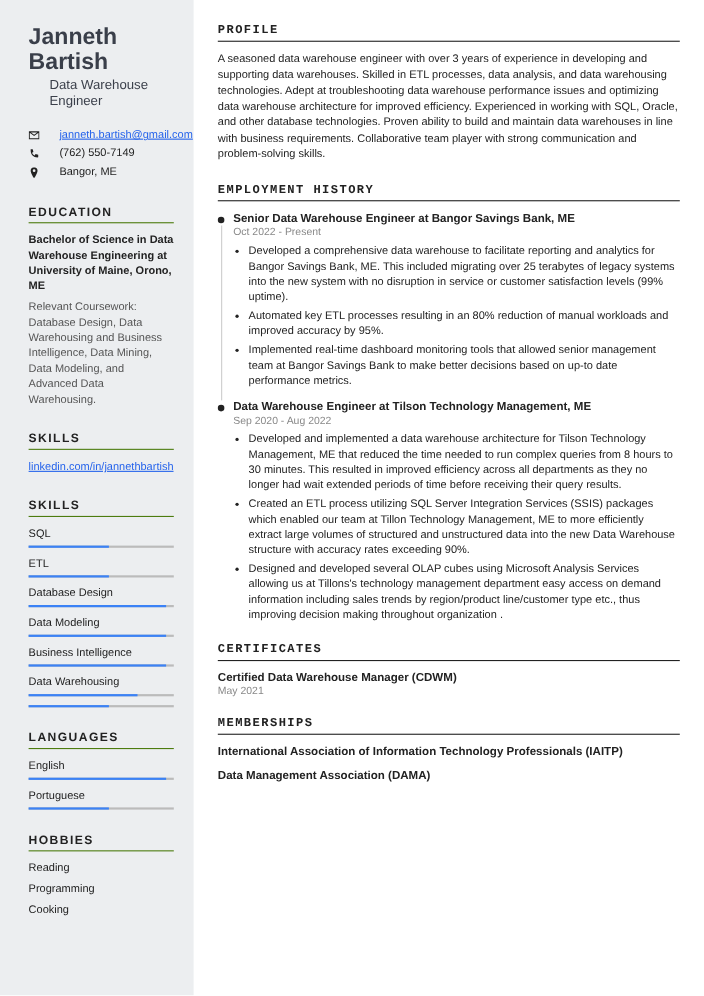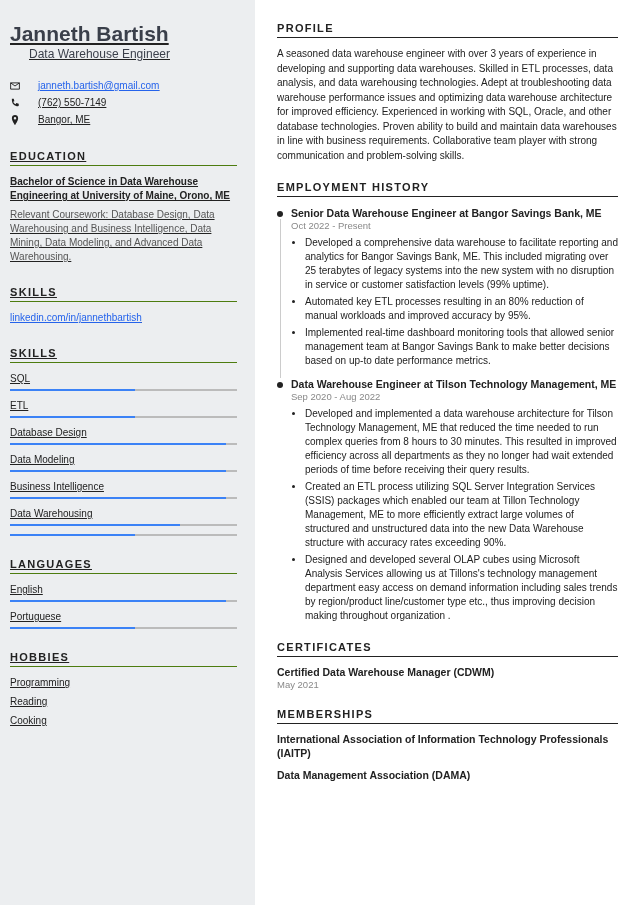--- a/index.html
+++ b/index.html
@@ -1,35 +1,35 @@
 <!DOCTYPE html>
 <html><head>
 <meta charset="utf-8">
 <style>
   * { margin: 0; padding: 0; box-sizing: border-box; }
   body { font-family: -apple-system, BlinkMacSystemFont, "Segoe UI", Arial, sans-serif; font-size: 10px; color: #222; width: 640px; height: 905px; display: flex; background: #fff; }
-  .sidebar { width: 255px; background: #eceef0; padding: 22px 18px 18px 10px; text-decoration: underline; }
+  .sidebar { width: 176px; background: #eceef0; padding: 22px 18px 18px 26px; }
   .main { flex: 1; padding: 22px 22px 18px 22px; }
   .name { font-size: 21px; font-weight: 700; color: #3a3f4a; line-height: 1.1; }
   .title { font-size: 12px; color: #3a3f4a; margin-top: 2px; margin-left: 19px; }
   .contact { margin-top: 16px; font-size: 10px; line-height: 1.7; }
   .contact-row { display: flex; align-items: center; gap: 18px; }
   .contact-row svg { width: 10px; height: 10px; fill: #222; flex-shrink: 0; }
   .link { color: #2563eb; text-decoration: underline; }
   .side-heading { font-size: 11px; font-weight: 700; letter-spacing: 1.3px; color: #222; margin-top: 22px; border-bottom: 1px solid #4d7c0f; padding-bottom: 3px; }
   .side-block { margin-top: 9px; font-size: 10px; line-height: 1.4; }
   .degree { font-weight: 700; }
   .date-sub { color: #888; font-size: 9.5px; margin-top: 2px; }
   .coursework { margin-top: 5px; color: #555; }
   .skill { margin-top: 8px; }
   .skill-name { font-size: 10px; }
   .skill-bar { height: 2px; background: #bbb; margin-top: 3px; position: relative; }
   .skill-fill { height: 2px; background: #3b82f6; }
   .hobby { margin-top: 5px; font-size: 10px; }
-  .main-heading { font-size: 11px; font-weight: 700; letter-spacing: 1.3px; color: #222; border-bottom: 1px solid #222; padding-bottom: 3px; margin-top: 18px; }
+  .main-heading { font-size: 11px; font-weight: 700; letter-spacing: 1.3px; color: #222; border-bottom: 1px solid #222; padding-bottom: 3px; margin-top: 18px; font-family: Liberation Mono, monospace; }
   .main-heading:first-child { margin-top: 0; }
   .profile-text { font-size: 10px; line-height: 1.45; margin-top: 9px; color: #222; }
   .job { margin-top: 10px; position: relative; padding-left: 14px; }
   .job::before { content: ""; position: absolute; left: 0; top: 4px; width: 6px; height: 6px; background: #222; border-radius: 50%; }
   .job-line { position: absolute; left: 2.5px; top: 12px; bottom: -10px; width: 1px; background: #ccc; }
   .job:last-of-type .job-line { display: none; }
   .job-title { font-weight: 700; font-size: 10.5px; }
   .job-date { color: #888; font-size: 9.5px; margin-top: 1px; }
   .job ul { margin: 5px 0 0 14px; padding: 0; }
   .job li { font-size: 10px; line-height: 1.4; margin-bottom: 3px; }
@@ -131,22 +131,22 @@
       <div class="skill">
         <div class="skill-name">Portuguese</div>
         <div class="skill-bar">
           <div class="skill-fill" style="width: 55%;"></div>
         </div>
       </div>
     </div>
 
   <div class="side-heading">HOBBIES</div>
   <div class="side-block" id="hobbies-block">
+      <div class="hobby">Reading</div>
       <div class="hobby">Programming</div>
-      <div class="hobby">Reading</div>
       <div class="hobby">Cooking</div>
     </div>
 </div>
 
 <div class="main">
   <div class="main-heading">PROFILE</div>
   <div class="profile-text">A seasoned data warehouse engineer with over 3 years of experience in developing and supporting data warehouses. Skilled in ETL processes, data analysis, and data warehousing technologies. Adept at troubleshooting data warehouse performance issues and optimizing data warehouse architecture for improved efficiency. Experienced in working with SQL, Oracle, and other database technologies. Proven ability to build and maintain data warehouses in line with business requirements. Collaborative team player with strong communication and problem-solving skills.</div>
 
   <div class="main-heading">EMPLOYMENT HISTORY</div>
   <div id="jobs-block">

